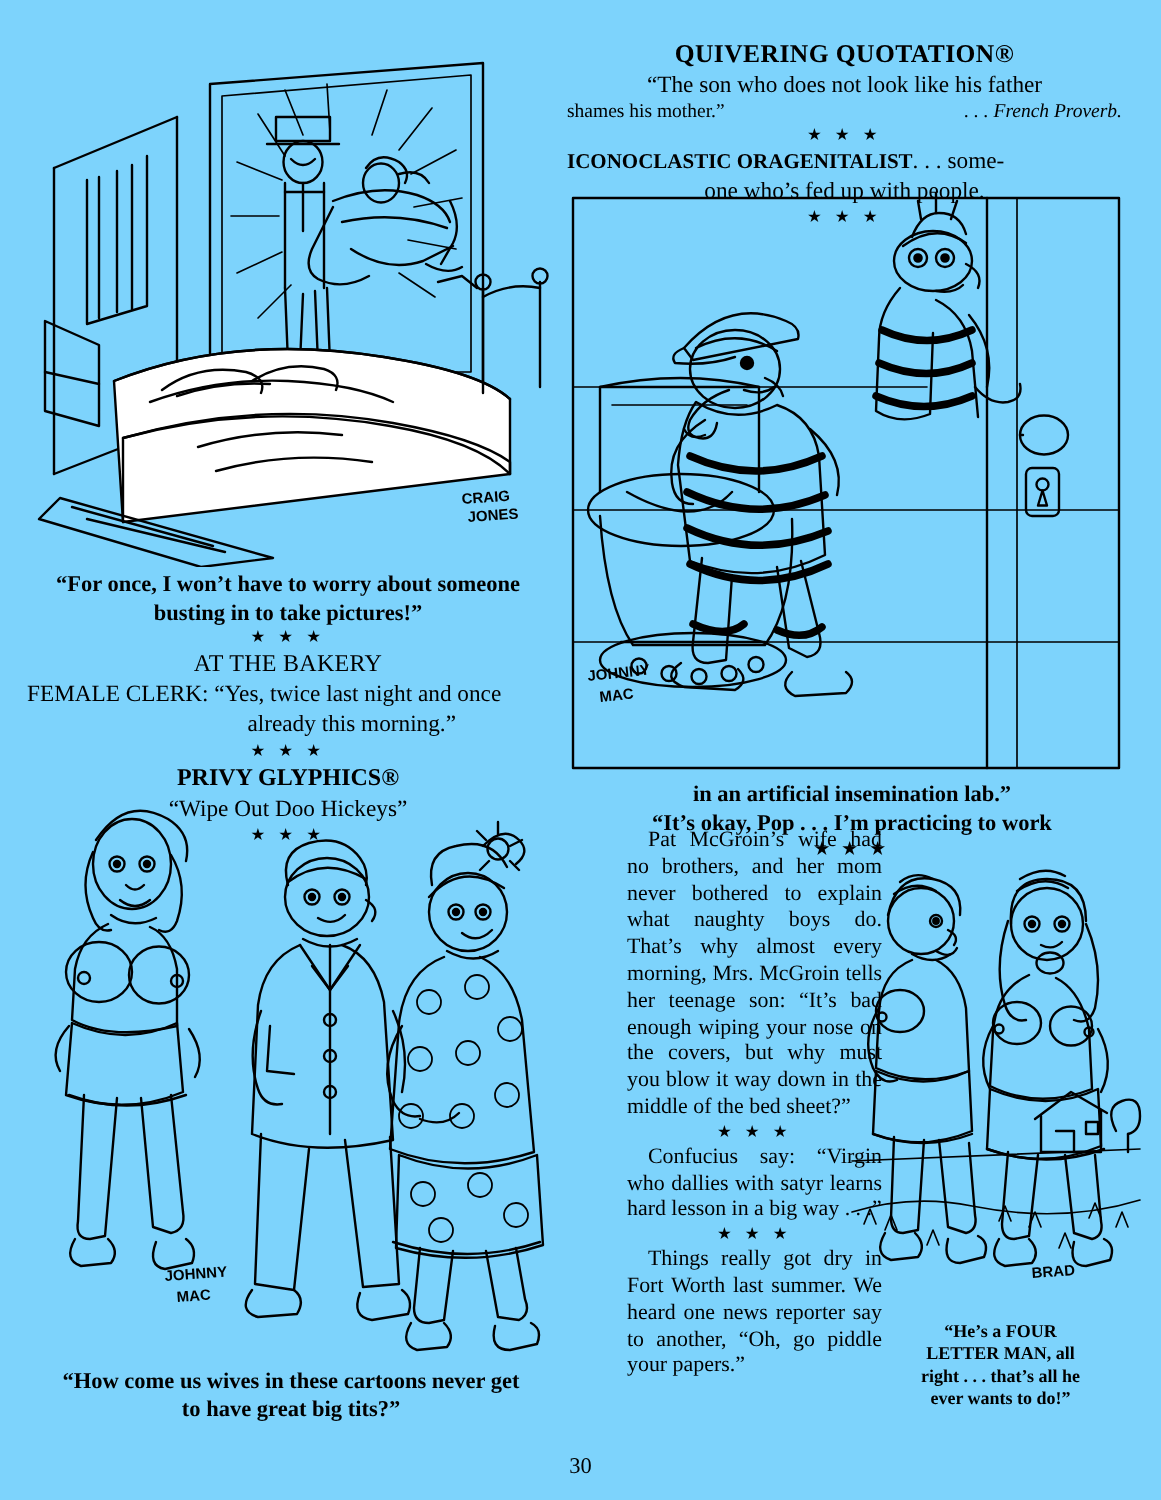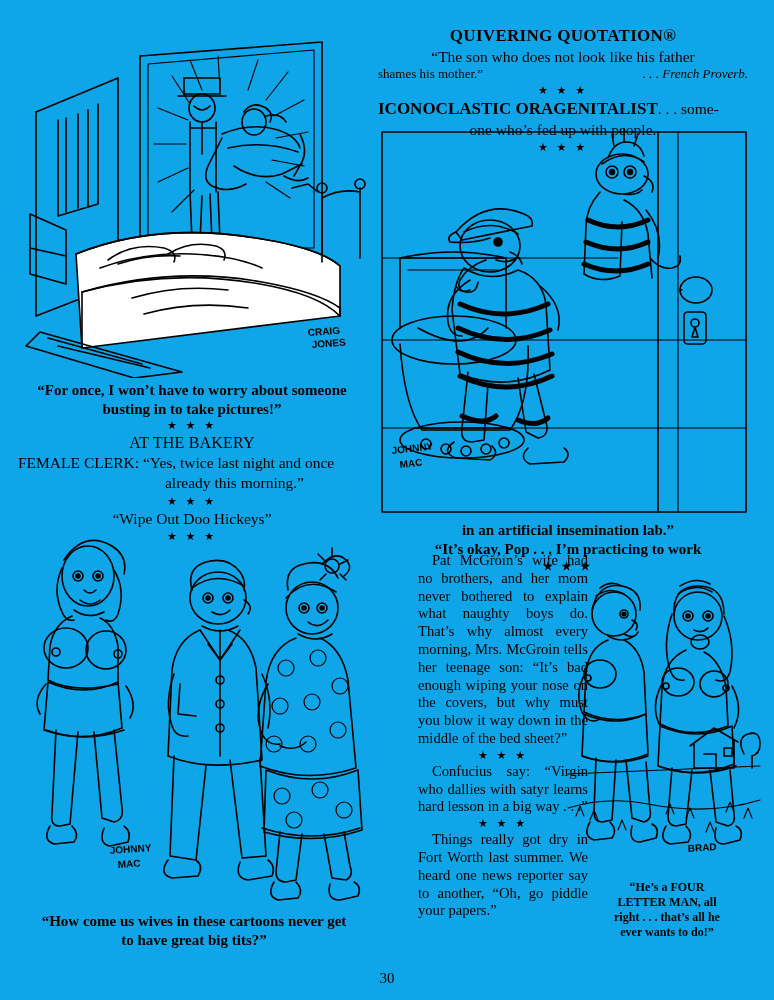--- a/index.html
+++ b/index.html
@@ -4,21 +4,21 @@
 <style>
   html, body {
     margin: 0;
     padding: 0;
     background: #c8c8c8;
   }
   .page {
     position: relative;
     width: 774px;
     height: 1000px;
-    background: #0ea5e9;
+    background: #7dd3fc;
     overflow: hidden;
     font-family: "Liberation Serif", serif;
     color: #000;
   }
   .ital { font-style: italic; }
   .stars {
     text-align: center;
     font-size: 11px;
     letter-spacing: 3px;
     line-height: 1.0;
@@ -50,21 +50,21 @@
     font-size: 13px;
     line-height: 1.25;
   }
   .icono {
     font-size: 15.5px;
     line-height: 1.3;
     margin-top: 1px;
   }
   .icono .head {
     font-weight: bold;
-    font-size: 17px;
+    font-size: 14px;
   }
   .icono .body {
     display: block;
     text-align: center;
   }
 
   
   .cap {
     font-weight: bold;
     text-align: center;
@@ -288,20 +288,21 @@
     <div class="hdr">AT THE BAKERY</div>
     <div class="ln">
       <span class="who">FEMALE CLERK:</span>
       <span class="said">“Yes, twice last night and once</span>
     </div>
     <div class="cont">already this morning.”</div>
   </div>
 
   <div class="privy">
     <div class="stars">★ ★ ★</div>
+    <div class="t">PRIVY GLYPHICS®</div>
     <div>“Wipe Out Doo Hickeys”</div>
     <div class="stars">★ ★ ★</div>
   </div>
 
   <div class="art" style="left:378px; top:128px;">
     <svg width="372" height="388" viewBox="0 0 372 388">
       <g fill="none" stroke="#000" stroke-width="1.6" stroke-linecap="round" stroke-linejoin="round">
 
         <path d="M4 4 L368 4 L368 384 L4 384 Z"></path>
         <path d="M4 212 L368 212" stroke-width="1.1"></path>

